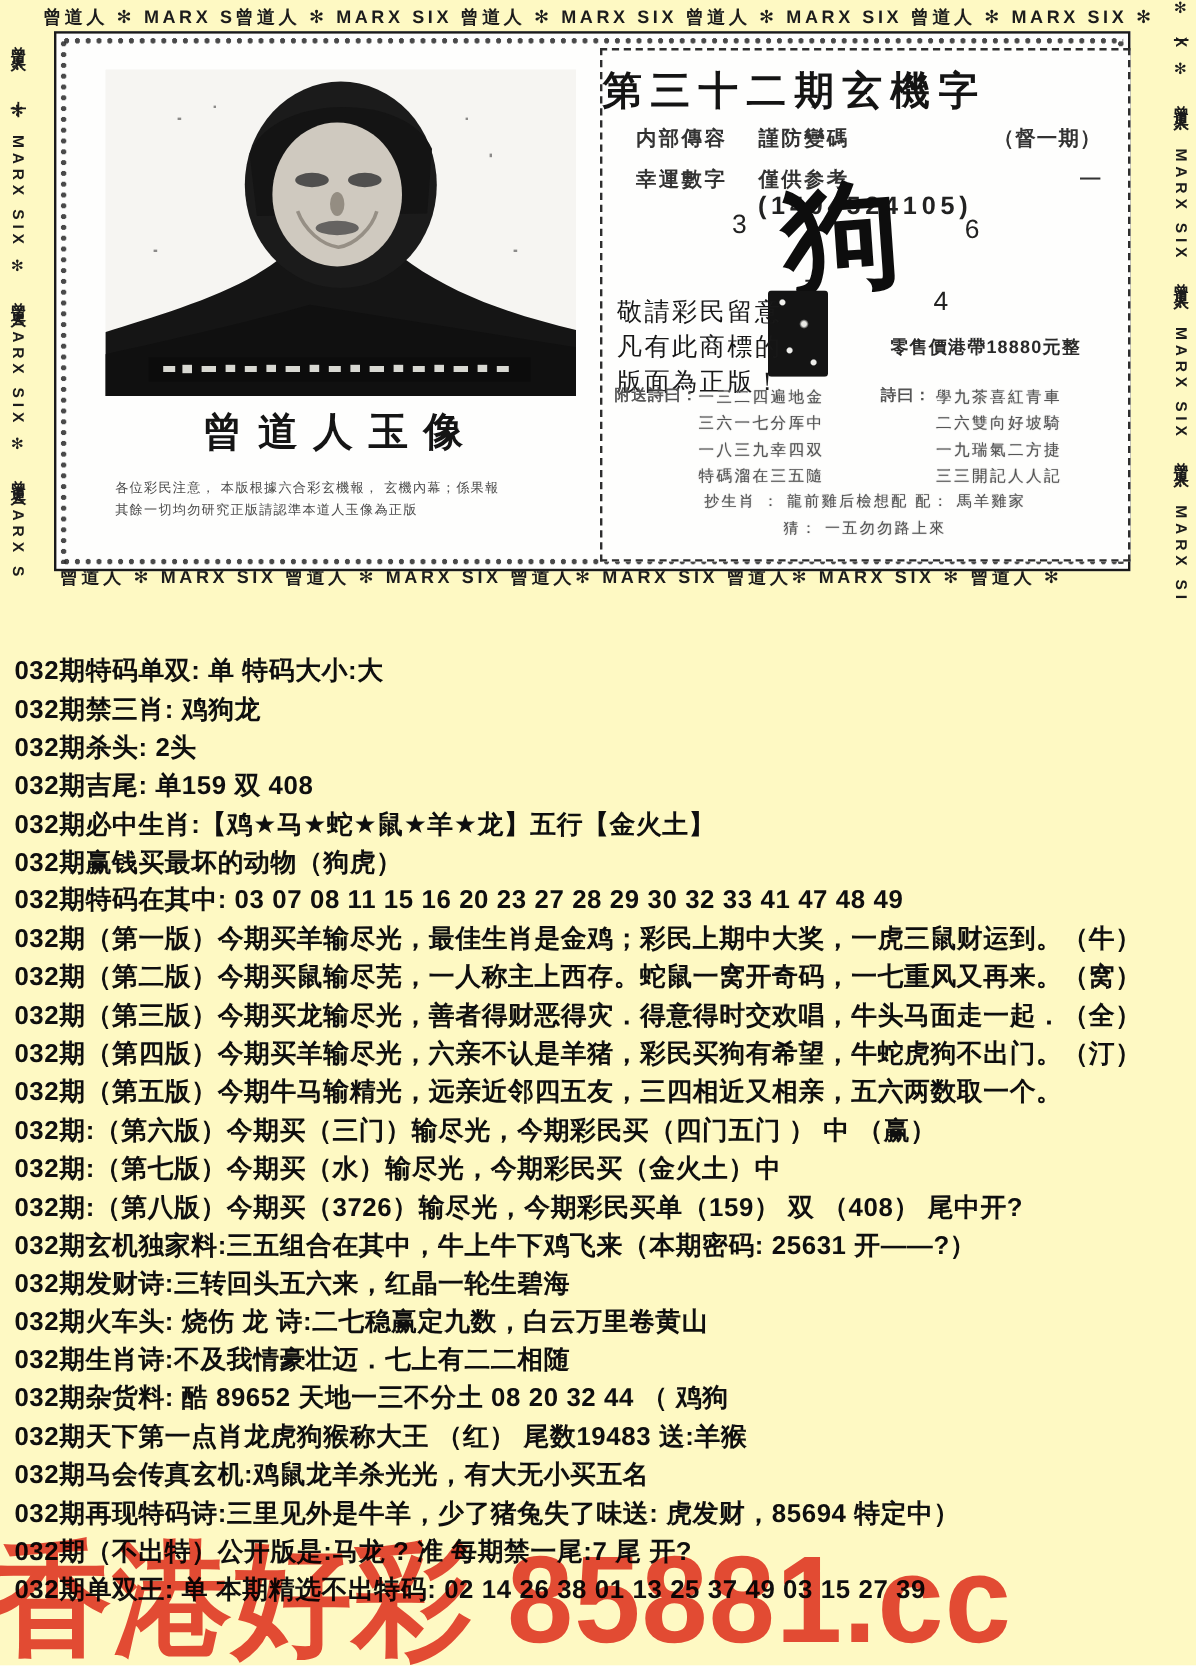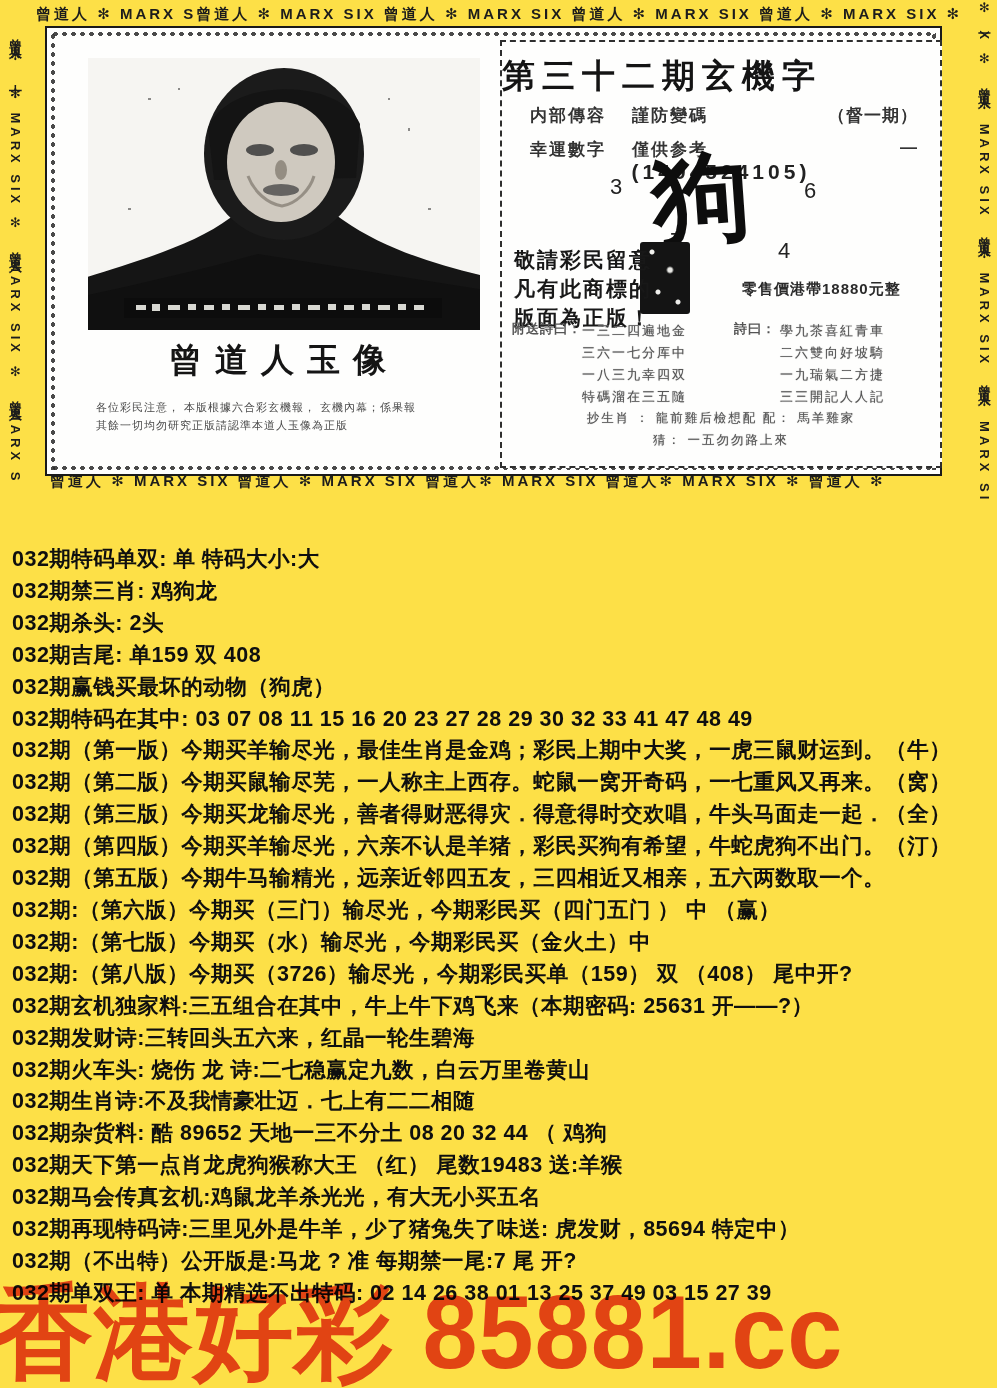--- a/index.html
+++ b/index.html
@@ -1,18 +1,18 @@
 <!DOCTYPE html>
 <html><head>
 <meta charset="utf-8">
 <style>
   html,body{margin:0;padding:0;background:#ffffff;}
   .page{
     position:relative;width:997px;height:1388px;margin:0 auto;
-    background:#fde047;overflow:hidden;
+    background:#fef9c3;overflow:hidden;
     font-family:"Liberation Sans","DejaVu Sans",sans-serif;color:#111;
   }
   
   .banner{
     position:absolute;white-space:nowrap;overflow:hidden;
     font-weight:bold;font-size:15px;letter-spacing:3px;color:#1c1c1c;
   }
   .banner.top{left:36px;top:5px;width:925px;}
   .banner.bottom{left:50px;top:472px;width:900px;}
   .vmargin{
@@ -80,21 +80,21 @@
     position:absolute;left:138px;top:200px;width:50px;height:72px;
     background:
       radial-gradient(circle 3px at 12px 10px,#f1f1ee 0 2px,transparent 3px),
       radial-gradient(circle 4px at 30px 28px,#e8e8e4 0 2px,transparent 4px),
       radial-gradient(circle 3px at 18px 50px,#efefec 0 2px,transparent 3px),
       radial-gradient(circle 3px at 38px 60px,#ededea 0 2px,transparent 3px),
       #141414;
     border-radius:3px;
   }
   .notice{
-    position:absolute;left:12px;top:204px;font-size:21px;font-weight:bold;
+    position:absolute;left:12px;top:204px;font-size:21px;font-weight:normal;
     line-height:29px;color:#181818;letter-spacing:2px;
     font-family:"Liberation Serif","DejaVu Serif",serif;
   }
   .price{
     position:absolute;left:240px;top:238px;font-size:15px;font-weight:bold;
     color:#2a2a2a;letter-spacing:1px;
   }
   .poem-label{position:absolute;font-size:13px;font-weight:bold;color:#555;letter-spacing:1px;}
   .poem-lines{position:absolute;font-size:13px;color:#555;line-height:22px;letter-spacing:2px;
     text-shadow:0 0 1px #999;}
@@ -242,20 +242,21 @@
 
     <div class="mfoot mfoot1">抄生肖 ： 龍前雞后檢想配 配： 馬羊雞家</div>
     <div class="mfoot mfoot2">猜： 一五勿勿路上來</div>
   </div>
 
   <div class="pred-list">
     <div class="pred-line">032期特码单双: 单  特码大小:大</div>
     <div class="pred-line">032期禁三肖: 鸡狗龙</div>
     <div class="pred-line">032期杀头: 2头</div>
     <div class="pred-line">032期吉尾: 单159 双 408</div>
+    <div class="pred-line">032期必中生肖:【鸡★马★蛇★鼠★羊★龙】五行【金火土】</div>
     <div class="pred-line">032期赢钱买最坏的动物（狗虎）</div>
     <div class="pred-line">032期特码在其中: 03 07 08 11 15 16 20 23 27 28 29 30 32 33 41 47 48 49</div>
     <div class="pred-line">032期（第一版）今期买羊输尽光，最佳生肖是金鸡；彩民上期中大奖，一虎三鼠财运到。（牛）</div>
     <div class="pred-line">032期（第二版）今期买鼠输尽芜，一人称主上西存。蛇鼠一窝开奇码，一七重风又再来。（窝）</div>
     <div class="pred-line">032期（第三版）今期买龙输尽光，善者得财恶得灾．得意得时交欢唱，牛头马面走一起．（全）</div>
     <div class="pred-line">032期（第四版）今期买羊输尽光，六亲不认是羊猪，彩民买狗有希望，牛蛇虎狗不出门。（汀）</div>
     <div class="pred-line">032期（第五版）今期牛马输精光，远亲近邻四五友，三四相近又相亲，五六两数取一个。</div>
     <div class="pred-line">032期:（第六版）今期买（三门）输尽光，今期彩民买（四门五门 ） 中 （赢）</div>
     <div class="pred-line">032期:（第七版）今期买（水）输尽光，今期彩民买（金火土）中</div>
     <div class="pred-line">032期:（第八版）今期买（3726）输尽光，今期彩民买单（159） 双 （408） 尾中开?</div>

